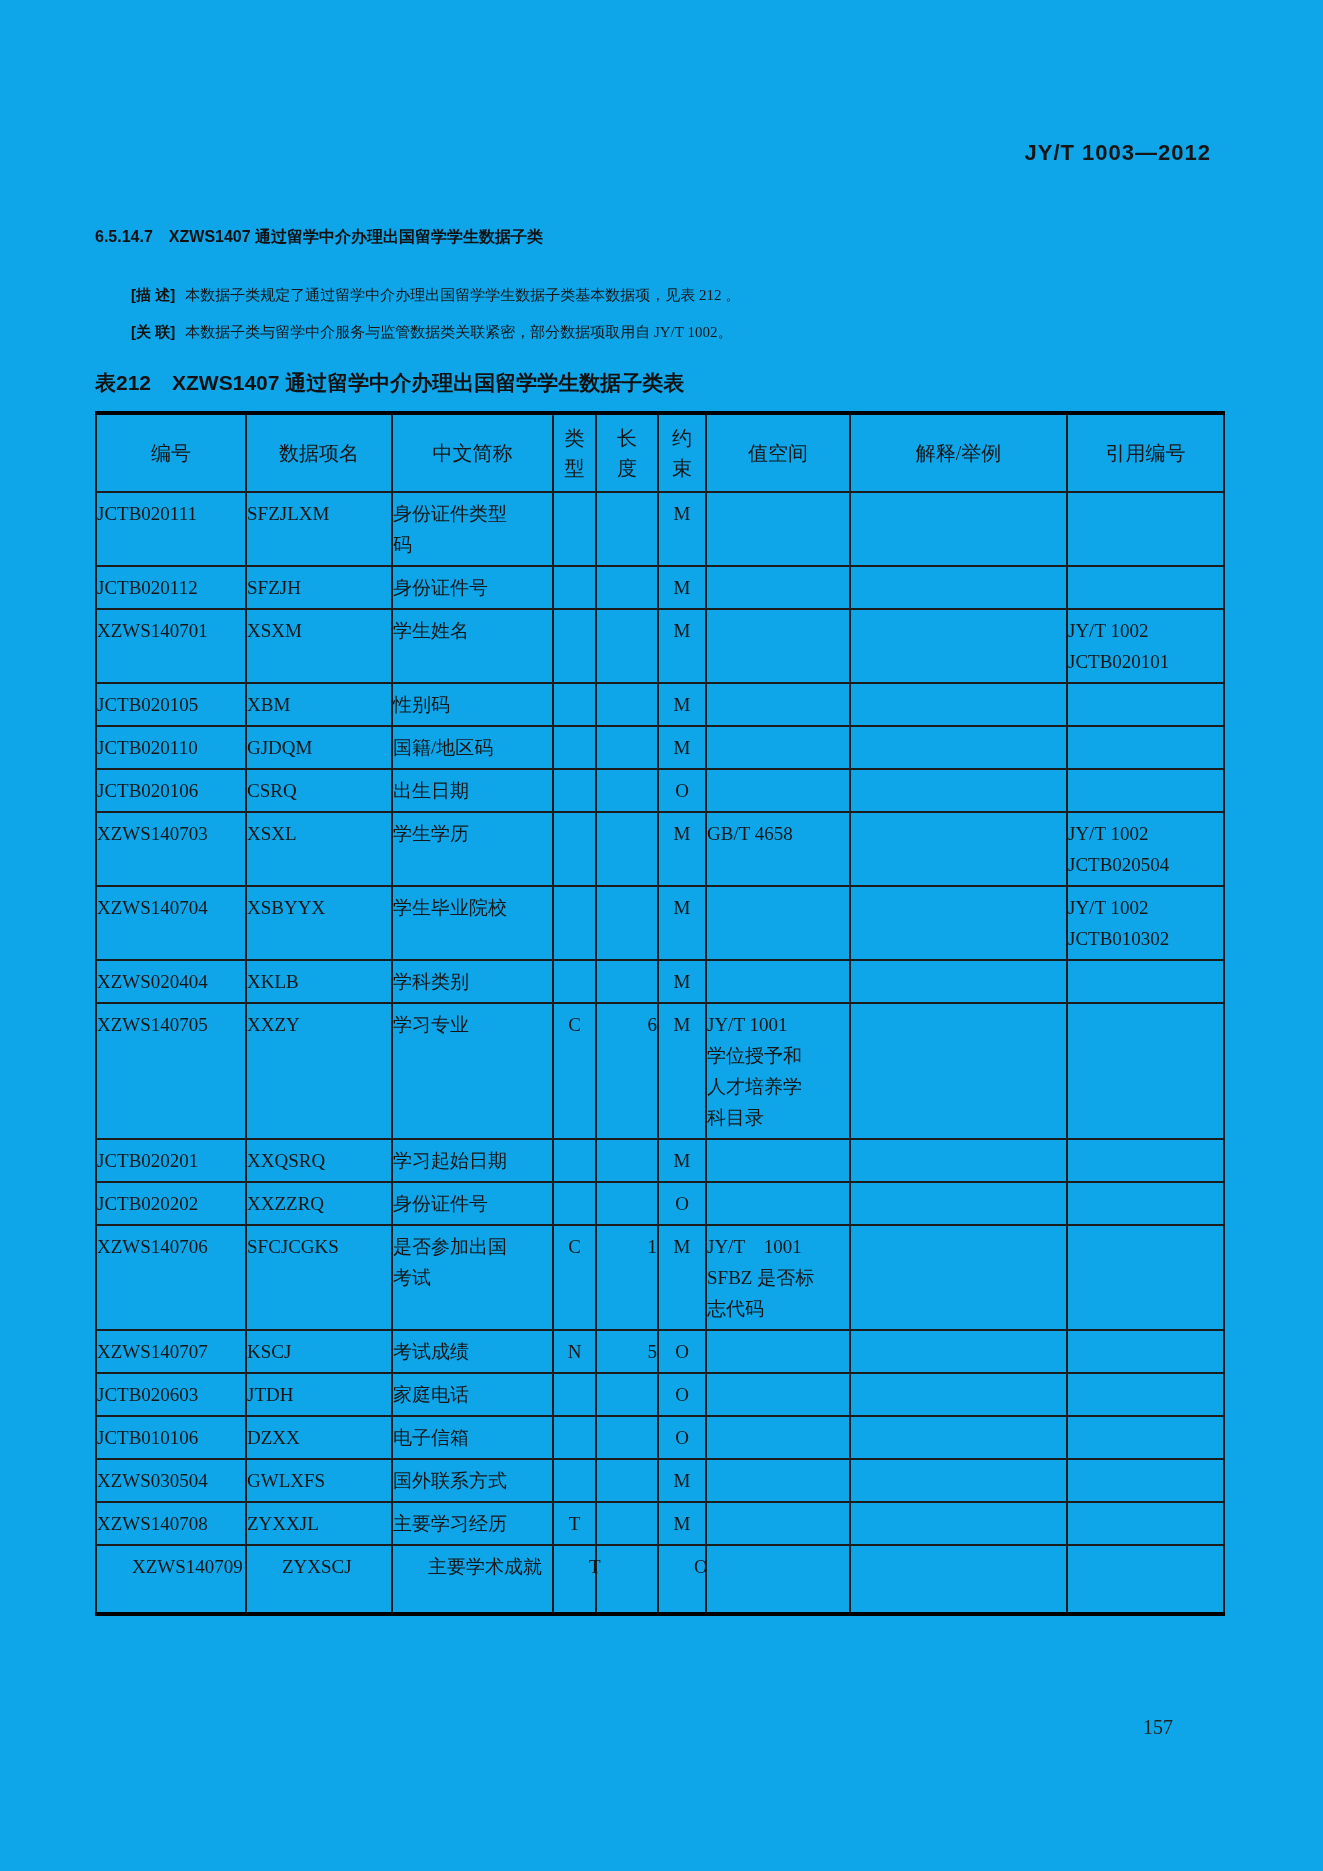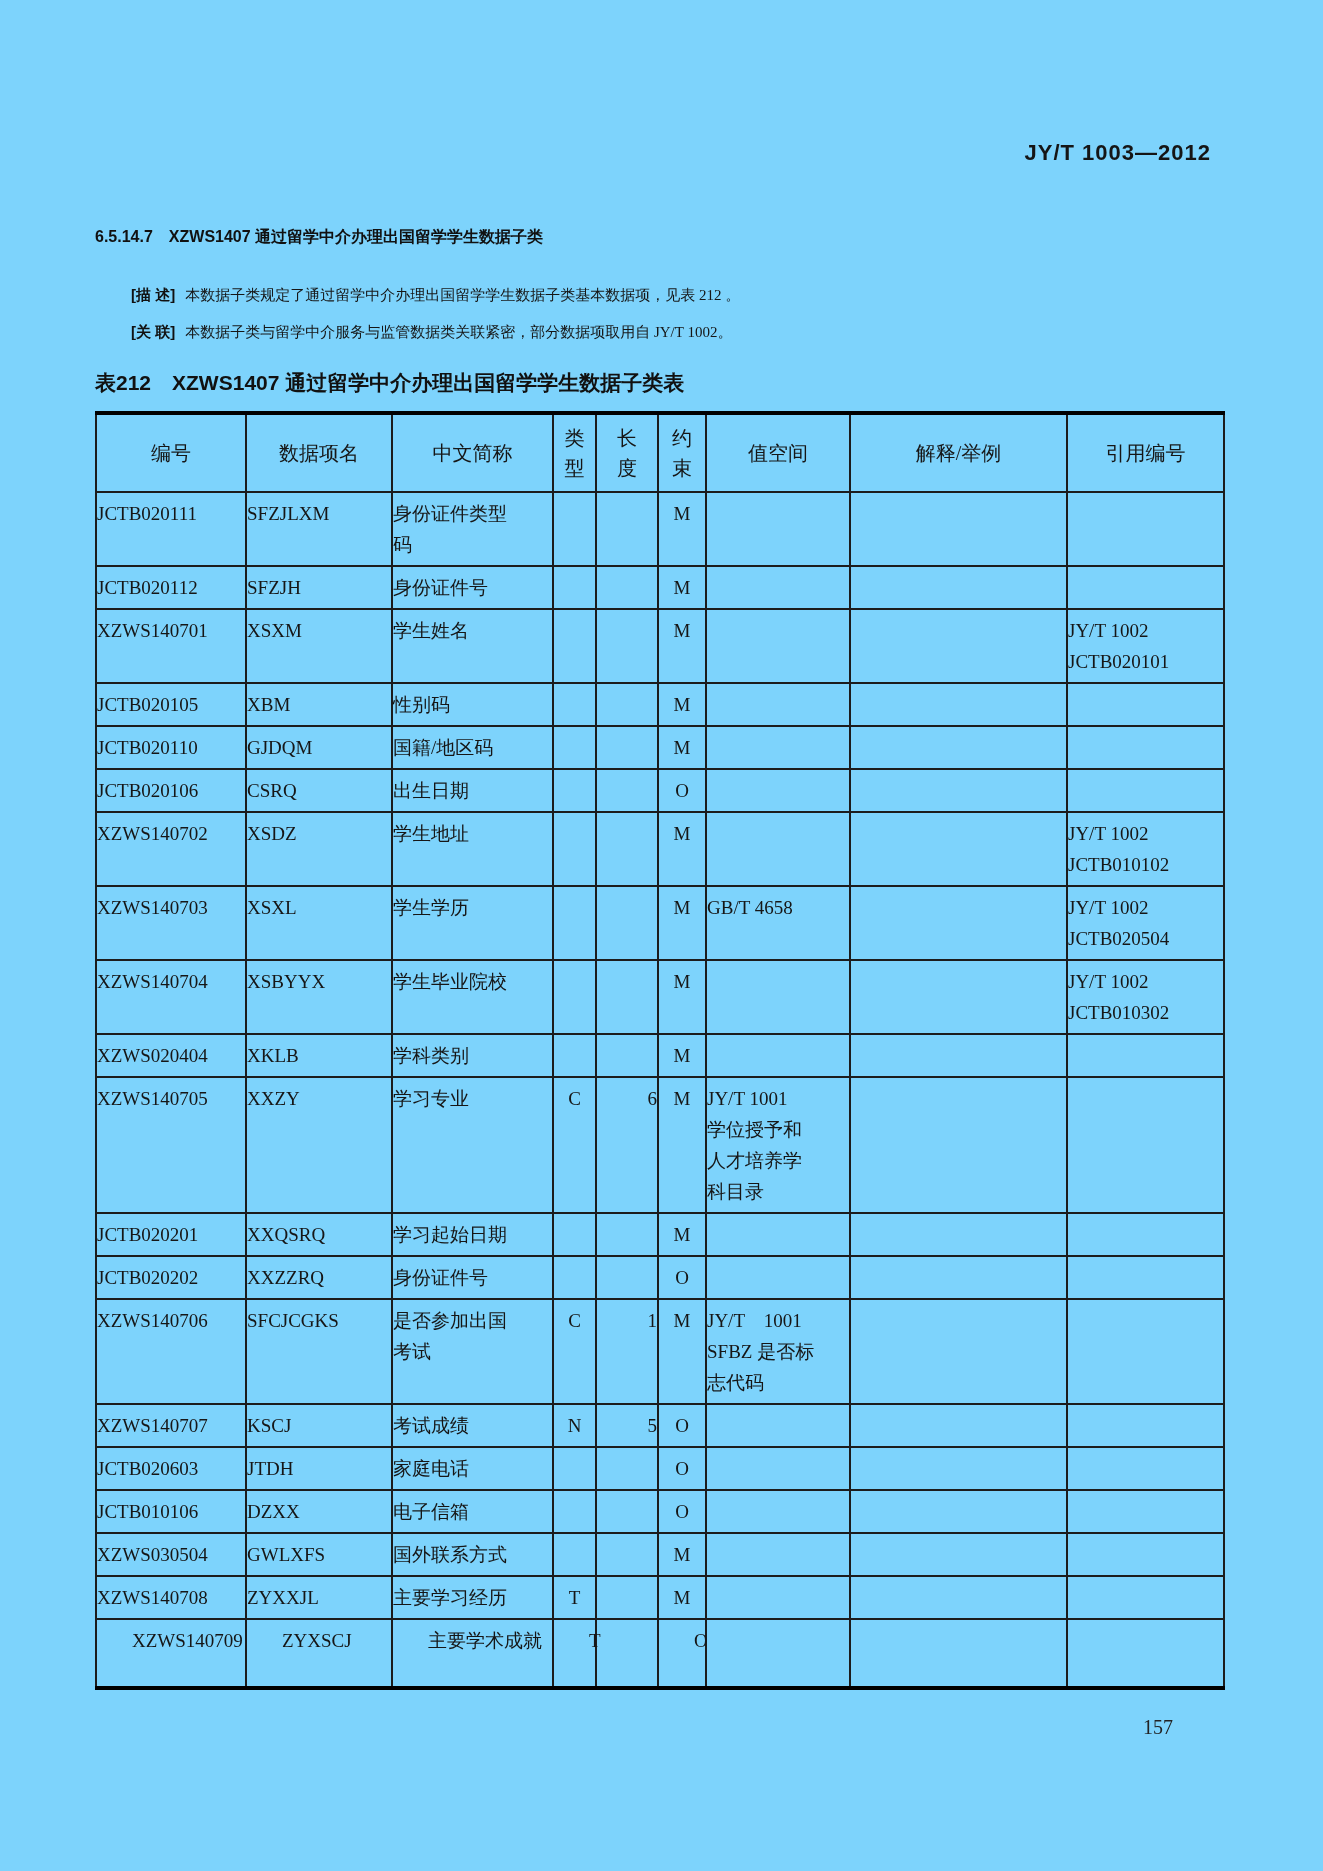--- a/index.html
+++ b/index.html
@@ -1,21 +1,21 @@
 <!DOCTYPE html>
 <html><head>
 <meta charset="utf-8">
 <style>
   * { box-sizing: border-box; margin: 0; padding: 0; }
   html, body { background: #ffffff; }
   .page {
     position: relative;
     width: 1323px;
     height: 1871px;
-    background: #7dd3fc;
+    background: #0ea5e9;
     color: #1a1a1a;
     font-family: "Liberation Serif", "DejaVu Serif", serif;
     overflow: hidden;
   }
   .doc-header {
     position: absolute;
     top: 140px;
     right: 112px;
     font-family: "Liberation Sans", "DejaVu Sans", sans-serif;
     font-weight: bold;
@@ -216,32 +216,20 @@
     <td class="cell-name">CSRQ</td>
     <td class="cell-cn">出生日期</td>
     <td class="cell-type"></td>
     <td class="cell-len"></td>
     <td class="cell-cons">O</td>
     <td class="cell-value"></td>
     <td class="cell-note"></td>
     <td class="cell-ref"></td>
   </tr>
 
-  <tr>
-    <td class="cell-id">XZWS140702</td>
-    <td class="cell-name">XSDZ</td>
-    <td class="cell-cn">学生地址</td>
-    <td class="cell-type"></td>
-    <td class="cell-len"></td>
-    <td class="cell-cons">M</td>
-    <td class="cell-value"></td>
-    <td class="cell-note"></td>
-    <td class="cell-ref">JY/T 1002
-JCTB010102</td>
-  </tr>
 
   <tr>
     <td class="cell-id">XZWS140703</td>
     <td class="cell-name">XSXL</td>
     <td class="cell-cn">学生学历</td>
     <td class="cell-type"></td>
     <td class="cell-len"></td>
     <td class="cell-cons">M</td>
     <td class="cell-value">GB/T 4658</td>
     <td class="cell-note"></td>

